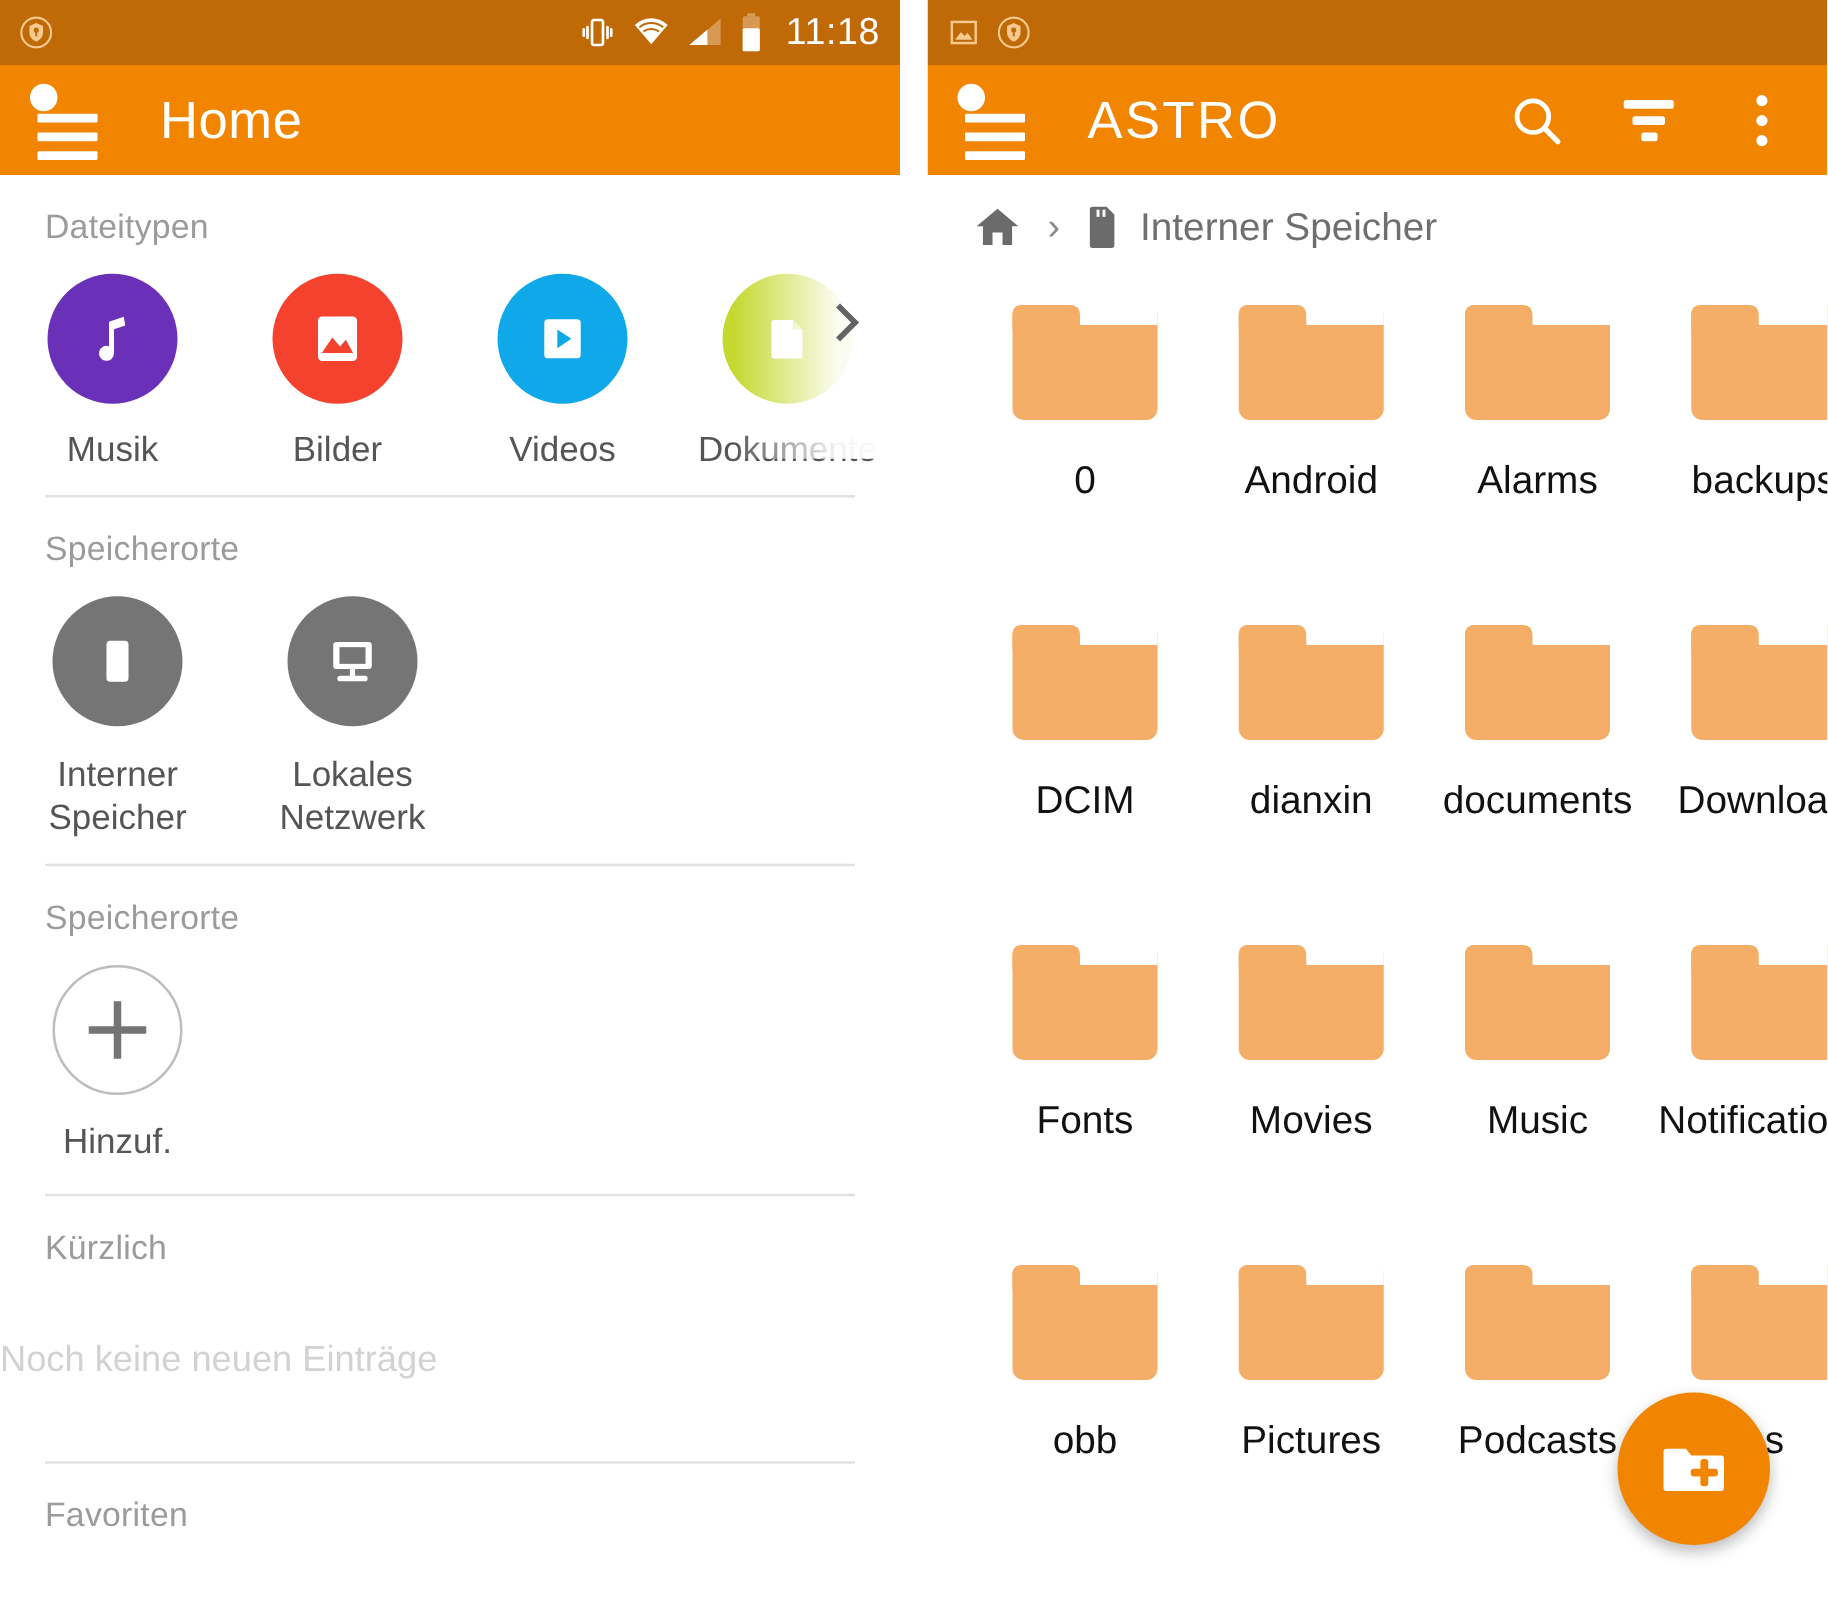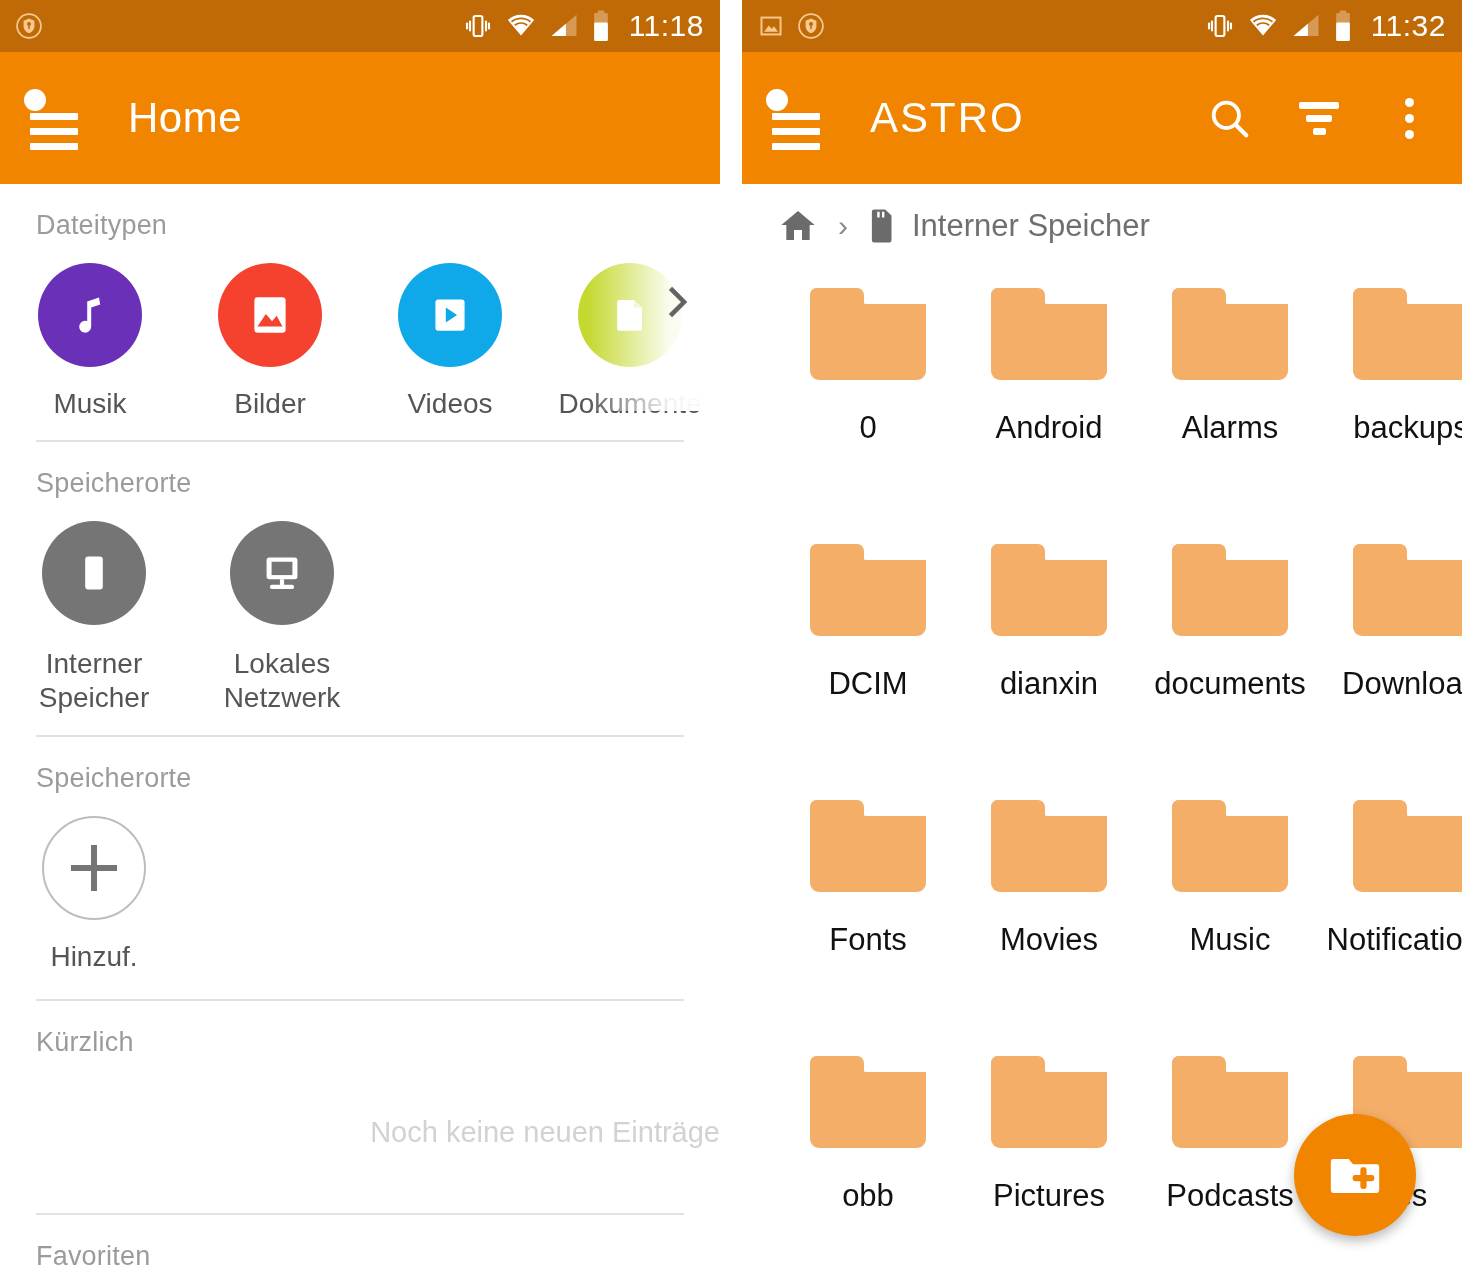--- a/index.html
+++ b/index.html
@@ -25,21 +25,21 @@
   }
   .sb-left  { display:flex; align-items:center; gap:14px; }
   .sb-right { display:flex; align-items:center; gap:12px; margin-left:auto; }
   .sb-clock { font-size:30px; font-weight:400; letter-spacing:.5px; color:#fff; margin-left:6px;
               font-family:"Liberation Sans", sans-serif; }
 
   .ic { display:block; }
 
   
   .appbar {
-    height:132px; background:#F28500;
+    height:88px; background:#F28500;
     display:flex; align-items:center; padding:0 22px;
     position:relative;
   }
   .hamburger { width:62px; height:62px; position:relative; cursor:pointer; flex:0 0 auto; }
   .hamburger .dot { position:absolute; left:2px; top:2px; width:22px; height:22px;
                     border-radius:50%; background:#fff; }
   .hamburger .bar { position:absolute; left:8px; height:7px; background:#fff; border-radius:1px; }
   .hamburger .b1 { top:26px; width:48px; }
   .hamburger .b2 { top:41px; width:48px; }
   .hamburger .b3 { top:56px; width:48px; }
@@ -81,21 +81,21 @@
 
   .addcircle {
     width:104px; height:104px; border-radius:50%; border:2px solid #bdbdbd;
     display:flex; align-items:center; justify-content:center;
   }
   .plus { position:relative; width:46px; height:46px; }
   .plus:before, .plus:after { content:""; position:absolute; background:#757575; }
   .plus:before { left:0; top:20px; width:46px; height:6px; }
   .plus:after  { top:0; left:20px; height:46px; width:6px; }
 
-  .empty-msg { text-align:right; color:#d2d2d2; font-size:29px; padding:58px 0 64px 0; }
+  .empty-msg { text-align:left; color:#d2d2d2; font-size:29px; padding:58px 0 64px 0; }
   .empty-msg.fav { padding:60px 0 0 0; }
 
   
   .crumbbar { height:84px; display:flex; align-items:center; padding-left:36px; gap:20px; }
   .crumb-sep { color:#8a8a8a; font-size:30px; }
   .crumb-txt { color:#6f6f6f; font-size:31px; }
   .crumb-item { display:flex; align-items:center; gap:16px; cursor:pointer; }
 
   .grid {
     display:grid; grid-template-columns:repeat(4, 180px);
@@ -285,41 +285,20 @@
           <rect x="3.2" y="4.2" width="17.6" height="15.6" fill="none" stroke="#F7C98E" stroke-width="1.8"></rect>
           <path d="M5.6 17.4 L10 11.6 L12.6 14.6 L14.8 12.2 L18.4 17.4 Z" fill="#F7C98E"></path>
         </svg>
         <svg class="ic" width="26" height="26" viewBox="0 0 24 24">
           <circle cx="12" cy="12" r="11" fill="none" stroke="#F7C98E" stroke-width="1.6"></circle>
           <path d="M12 5 L17 7.2 V12 c0 3.2 -2.2 5.6 -5 6.8 c-2.8 -1.2 -5 -3.6 -5 -6.8 V7.2 Z" fill="#F7C98E"></path>
           <circle cx="12" cy="10.2" r="1.9" fill="#BF6A07"></circle>
           <rect x="11.3" y="11.4" width="1.4" height="3.4" fill="#BF6A07"></rect>
         </svg>
       </div>
-      <div class="sb-right">
-        <svg class="ic" width="30" height="30" viewBox="0 0 24 24">
-          <rect x="8.5" y="4" width="7" height="16" rx="1.4" fill="none" stroke="#fff" stroke-width="1.7"></rect>
-          <path d="M5.6 8.5v7M3.2 10v4M18.4 8.5v7M20.8 10v4" stroke="#fff" stroke-width="1.7" stroke-linecap="round"></path>
-        </svg>
-        <svg class="ic" width="32" height="30" viewBox="0 0 24 24">
-          <path d="M12 19.5 L1.5 7.2 A15 15 0 0 1 22.5 7.2 Z" fill="#fff"></path>
-          <path d="M4.4 8.6 A12 12 0 0 1 19.6 8.6" fill="none" stroke="#BF6A07" stroke-width="1.3"></path>
-          <path d="M7.0 11.4 A8.3 8.3 0 0 1 17.0 11.4" fill="none" stroke="#BF6A07" stroke-width="1.3"></path>
-        </svg>
-        <svg class="ic" width="30" height="30" viewBox="0 0 24 24">
-          <path d="M2 20 L22 3 L22 20 Z" fill="#D79A55"></path>
-          <path d="M2 20 L13.5 10.2 L13.5 20 Z" fill="#ffffff"></path>
-        </svg>
-        <svg class="ic" width="20" height="32" viewBox="0 0 14 28">
-          <rect x="4.2" y="0.5" width="5.6" height="2.4" fill="#D79A55"></rect>
-          <rect x="1" y="2.6" width="12" height="24.6" rx="1.2" fill="#D79A55"></rect>
-          <rect x="1" y="11" width="12" height="16.2" rx="1.2" fill="#ffffff"></rect>
-        </svg>
-        <span class="sb-clock">11:32</span>
-      </div>
     </div>
 
     <div class="appbar">
       <div class="hamburger">
         <span class="dot"></span>
         <span class="bar b1"></span>
         <span class="bar b2"></span>
         <span class="bar b3"></span>
       </div>
       <div class="appbar-title astro">ASTRO</div>

